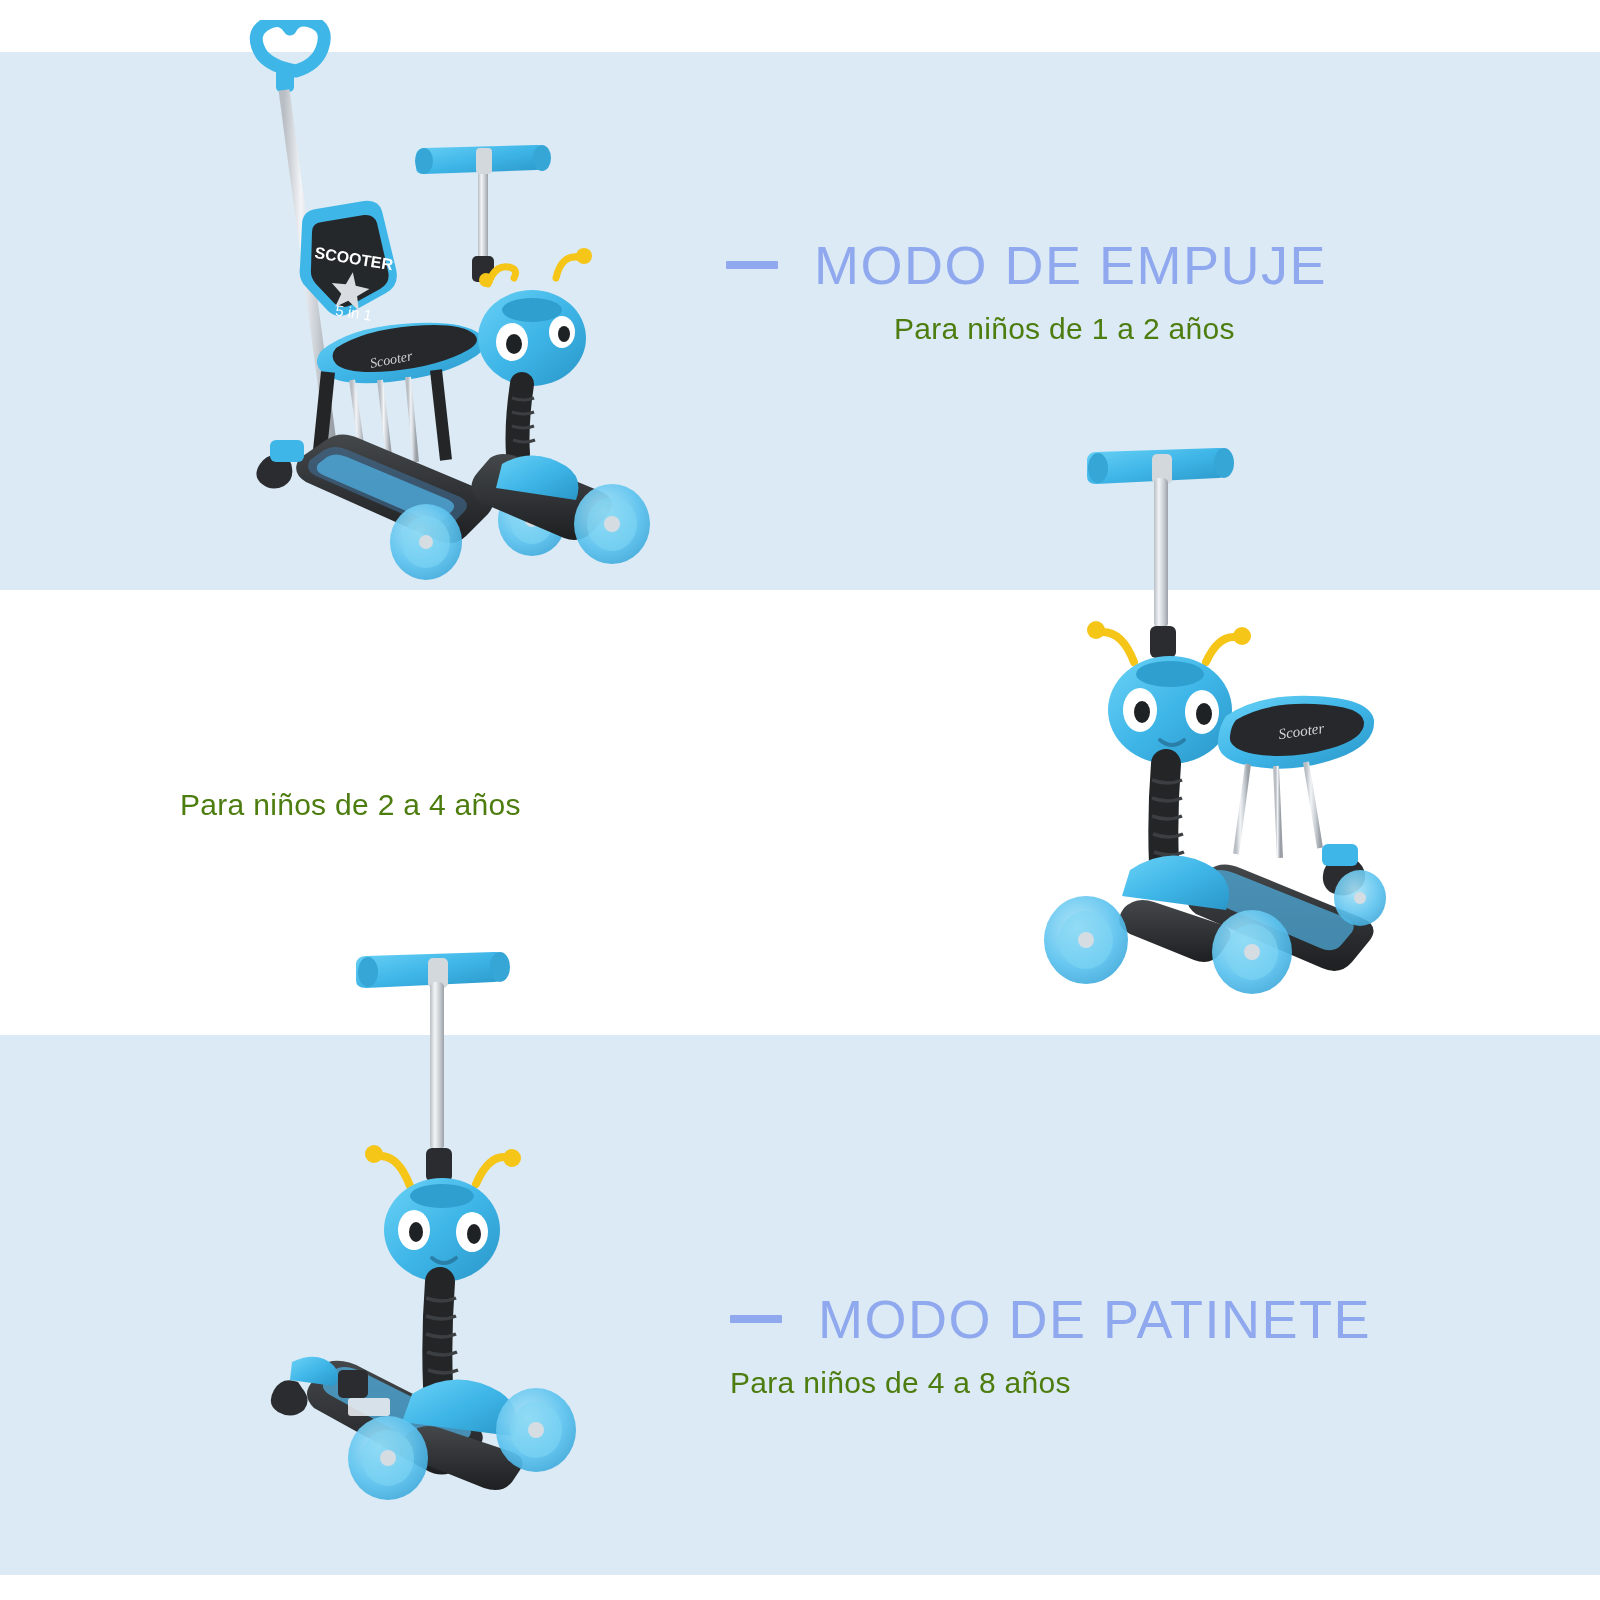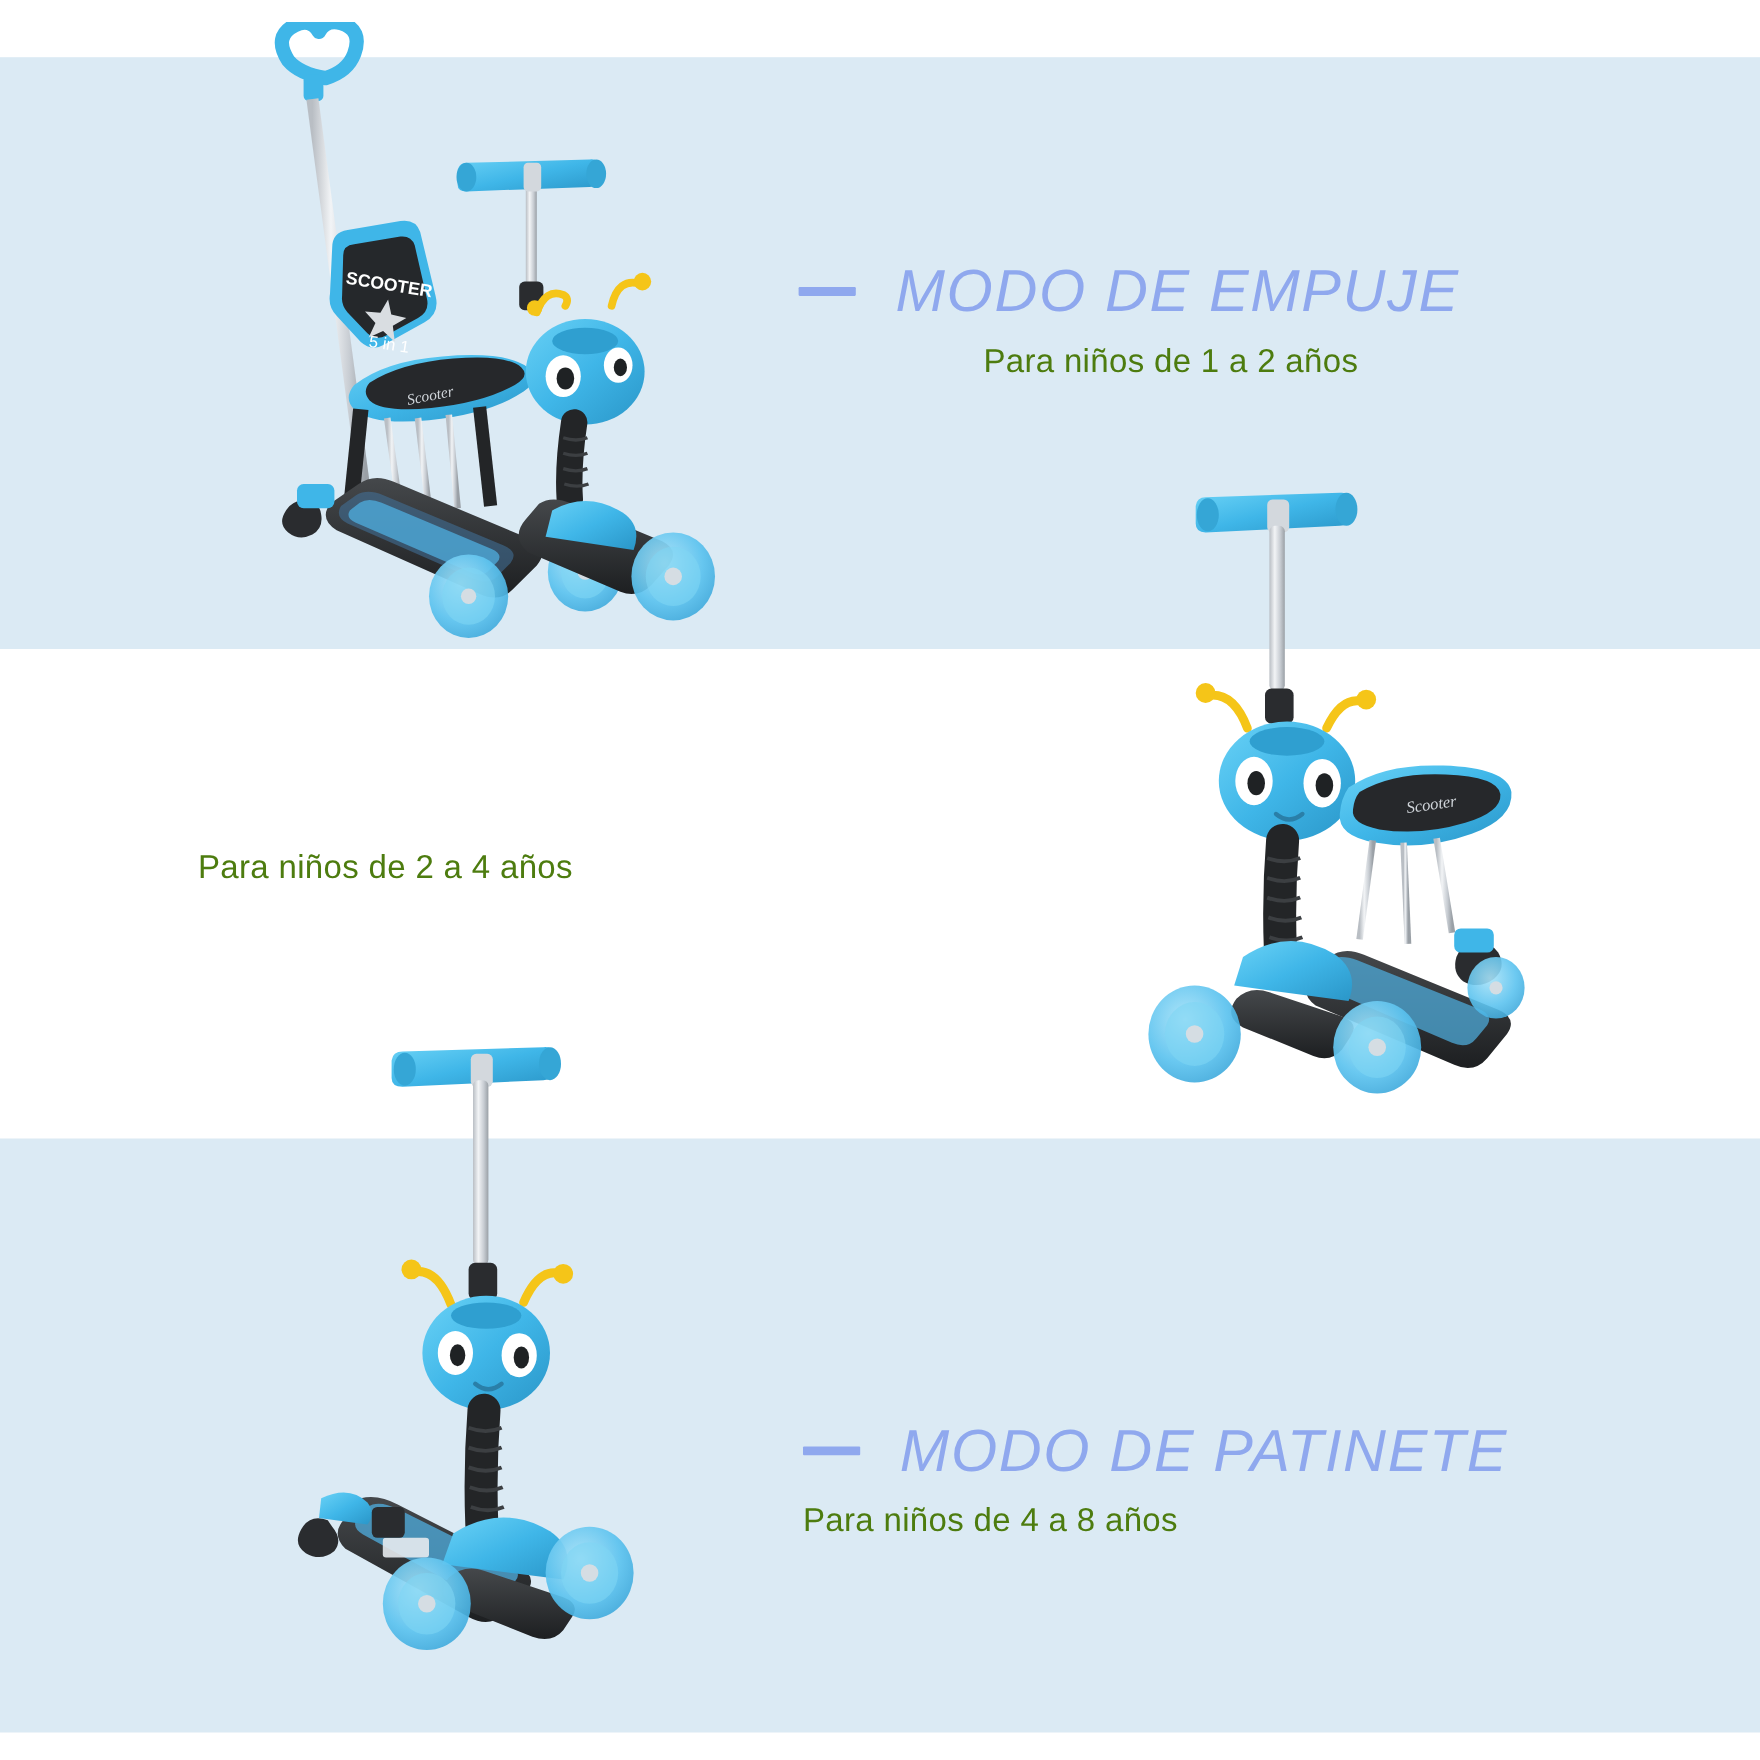--- a/index.html
+++ b/index.html
@@ -6,32 +6,32 @@
   body{width:1600px;height:1600px;position:relative;overflow:hidden;
        font-family:"Liberation Sans","DejaVu Sans",sans-serif;}
 
   .band{position:absolute;left:0;width:1600px;background:#dbeaf4;}
   #band-1{top:52px;height:538px;}
   #band-2{top:1035px;height:540px;}
   .white-band{position:absolute;left:0;width:1600px;background:#ffffff;}
   #band-white{top:590px;height:445px;}
 
   .caption{position:absolute;}
-  .cap-row{display:flex;align-items:center;white-space:nowrap;font-style:italic;}
+  .cap-row{display:flex;align-items:center;white-space:nowrap;}
   .dash{width:52px;height:8px;background:#8fa8ee;border-radius:1px;}
   .title{font-size:54px;font-weight:400;color:#8fa8ee;letter-spacing:1.5px;line-height:1;}
   .subtitle{font-size:30px;font-weight:300;color:#4d7c0f;line-height:1;letter-spacing:.3px;}
 
   #caption-empuje{left:726px;top:238px;}
   #caption-empuje .dash{margin-right:36px;}
   #caption-empuje .subtitle{margin-top:22px;margin-left:168px;}
 
   #caption-asiento{left:134px;top:752px;}
   #caption-asiento .dash{margin-left:36px;}
-  #caption-asiento .subtitle{margin-top:22px;margin-left:46px;}
+  #caption-asiento .subtitle{margin-top:38px;margin-left:46px;}
 
   #caption-patinete{left:730px;top:1292px;}
   #caption-patinete .dash{margin-right:36px;}
   #caption-patinete .subtitle{margin-top:22px;}
 
   .scooter{position:absolute;}
   #scooter-push{left:240px;top:20px;width:420px;height:560px;}
   #scooter-seat{left:1030px;top:430px;width:380px;height:570px;}
   #scooter-kick{left:270px;top:930px;width:360px;height:580px;}
   .scooter svg{display:block;width:100%;height:100%;}

